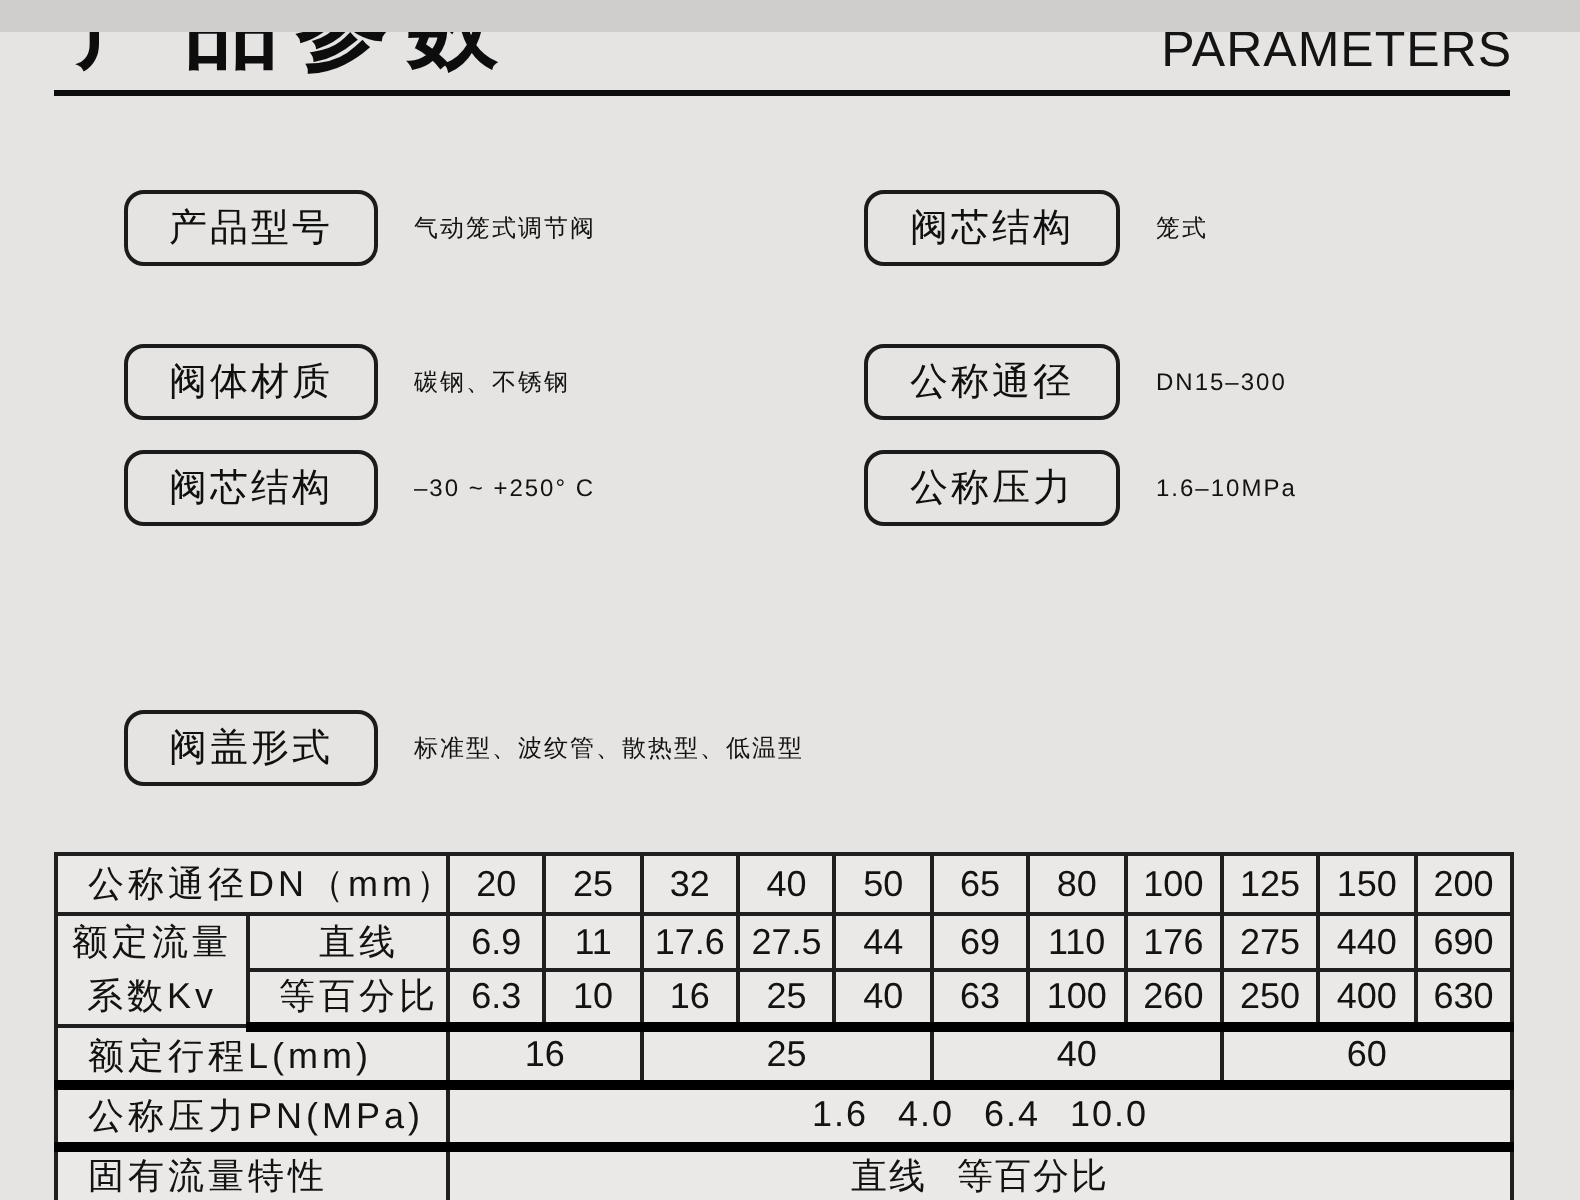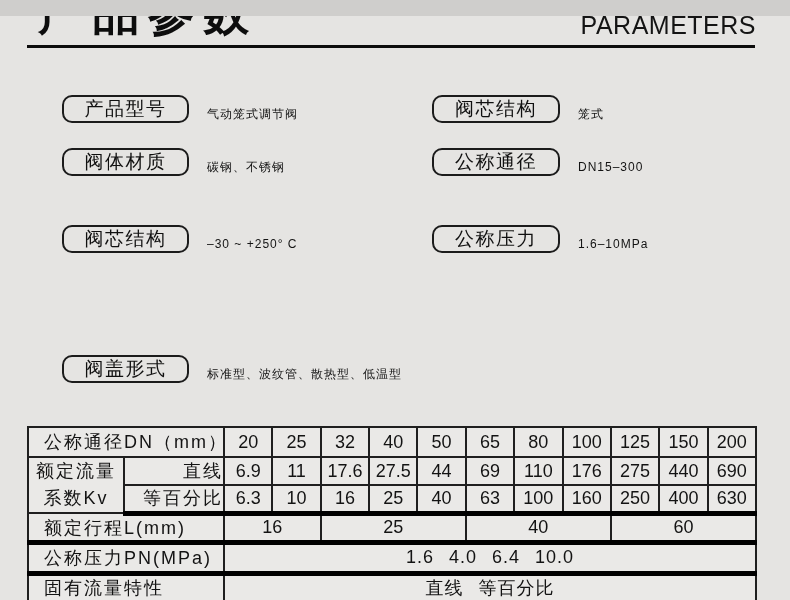--- a/index.html
+++ b/index.html
@@ -22,21 +22,21 @@
     font-size:25px; letter-spacing:0.5px; color:#141414;
     white-space:nowrap;
   }
   .divider {
     position:absolute; left:27px; top:29px; width:728px; height:3px;
     background:#0c0c0c;
   }
   
   .spec-row { position:absolute; left:0; width:790px; height:38px; }
   .badge {
-    position:absolute; top:0; height:28px;
+    position:absolute; top:0; height:38px;
     border:2px solid #1b1b1b; border-radius:10px;
     display:flex; align-items:center; justify-content:center;
     font-size:19px; letter-spacing:1.5px; color:#101010;
     background:transparent; white-space:nowrap;
   }
   .badge.left  { left:62px;  width:127px; }
   .badge.right { left:432px; width:128px; }
   .spec-val {
     position:absolute; top:0; height:38px; line-height:38px;
     font-size:12px; letter-spacing:1px; color:#131313; white-space:nowrap;
@@ -56,21 +56,21 @@
   }
   .spec-table tr.r-head td { height:30px; }
   .spec-table tr.r-kv td   { height:28px; }
   .spec-table tr.r-trav td { height:28px; }
   .spec-table tr.r-pn td   { height:31px; }
   .spec-table tr.r-flow td { height:28px; }
   .spec-table td.lab {
     text-align:left; padding-left:15px; letter-spacing:2px;
   }
   .spec-table td.sublab {
-    text-align:right; padding-left:11px; letter-spacing:2px;border-radius:12px;
+    text-align:center; padding-left:11px; letter-spacing:2px;border-radius:12px;
   }
   .spec-table td.kv-group {
     letter-spacing:2px; line-height:1.5;
   }
   .spec-table td.sep { border-bottom:5px solid #000000; }
   .spec-table td.wide-val { word-spacing:9px; letter-spacing:1px; }
 </style>
 </head>
 <body>
 
@@ -80,21 +80,21 @@
   <div class="title-en">PARAMETERS</div>
   <div class="divider"></div>
 
   <div class="spec-row" style="top:79px">
     <div class="badge left">产品型号</div>
     <div class="spec-val left">气动笼式调节阀</div>
     <div class="badge right">阀芯结构</div>
     <div class="spec-val right">笼式</div>
   </div>
 
-  <div class="spec-row" style="top:132px">
+  <div class="spec-row" style="top:156px">
     <div class="badge left">阀体材质</div>
     <div class="spec-val left">碳钢、不锈钢</div>
     <div class="badge right">公称通径</div>
     <div class="spec-val right">DN15–300</div>
   </div>
 
   <div class="spec-row" style="top:209px">
     <div class="badge left">阀芯结构</div>
     <div class="spec-val left">–30 ~ +250° C</div>
     <div class="badge right">公称压力</div>
@@ -158,21 +158,21 @@
     </tr>
     <tr class="r-kv">
       <td class="sublab sep">等百分比</td>
       <td class="sep">6.3</td>
       <td class="sep">10</td>
       <td class="sep">16</td>
       <td class="sep">25</td>
       <td class="sep">40</td>
       <td class="sep">63</td>
       <td class="sep">100</td>
-      <td class="sep">160</td>
+      <td class="sep">260</td>
       <td class="sep">250</td>
       <td class="sep">400</td>
       <td class="sep">630</td>
     </tr>
     <tr class="r-trav">
       <td class="lab sep" colspan="2">额定行程L(mm)</td>
       <td class="sep" colspan="2">16</td>
       <td class="sep" colspan="3">25</td>
       <td class="sep" colspan="3">40</td>
       <td class="sep" colspan="3">60</td>

